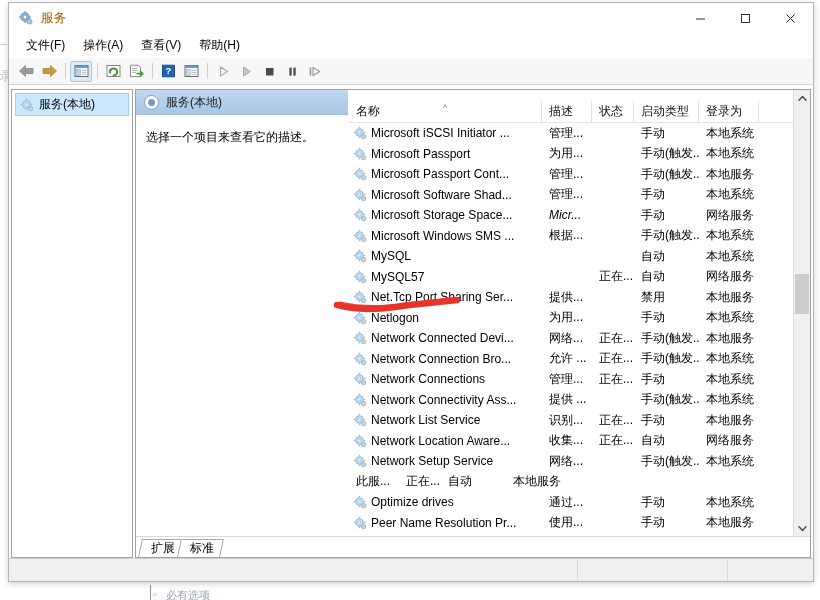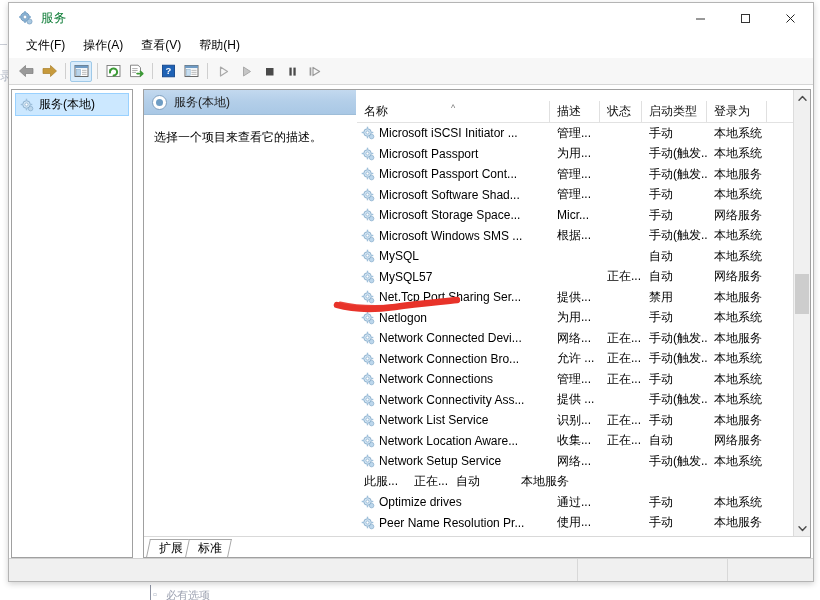--- a/index.html
+++ b/index.html
@@ -51,21 +51,21 @@
     position: relative;
   }
   #title-icon {
     width: 16px; height: 16px;
     margin-left: 9px; margin-right: 7px;
     position: relative;
     flex: 0 0 16px;
   }
   #title-text {
     font-size: 12.5px;
-    color: #15803d;
+    color: #a16207;
     letter-spacing: .3px;
   }
   .wbtns { margin-left: auto; display: flex; height: 30px; }
   .wbtn {
     width: 45px; height: 30px;
     display: flex; align-items: center; justify-content: center;
     color: #222;
   }
 
   
@@ -115,21 +115,20 @@
   }
 
   
   #bodysplit {
     flex: 1 1 auto;
     display: flex;
     min-height: 0;
     background: #ffffff;
     padding: 4px 2px 0 2px;
     box-sizing: border-box;
-    gap: 8px;
   }
 
   
   #treepane {
     width: 122px;
     flex: 0 0 122px;
     border: 1px solid #a0a0a0;
     background: #ffffff;
     box-sizing: border-box;
     overflow: hidden;
@@ -659,21 +658,21 @@
                         <g fill="#9dbfda">
                           <rect x="5.8" y=".7" width="1.4" height="2"></rect>
                           <rect x="5.8" y="10.3" width="1.4" height="2"></rect>
                           <rect x=".7" y="5.8" width="2" height="1.4"></rect>
                           <rect x="10.3" y="5.8" width="2" height="1.4"></rect>
                         </g>
                         <circle cx="10.6" cy="10.6" r="2.3" fill="#bcd7ec" stroke="#7ea4c4" stroke-width=".6"></circle>
                       </svg></span>
                     <span>Microsoft Storage Space...</span>
                   </div>
-                  <div class="cell" style="width: 50px; flex: 0 0 50px;">Micr...</div>
+                  <div class="cell" style="width: 50px; flex: 0 0 50px; font-style: italic;">Micr...</div>
                   <div class="cell" style="width: 42px; flex: 0 0 42px;"></div>
                   <div class="cell" style="width: 65px; flex: 0 0 65px;">手动</div>
                   <div class="cell" style="width: 60px; flex: 0 0 60px;">网络服务</div>
                   <div class="cell" style="flex: 1 1 auto;"></div>
                 </div>
                 <div class="row">
                   <div class="cell name" style="width: 193px; flex: 0 0 193px;">
                     <span class="gear"><svg viewBox="0 0 14 14" width="14" height="14">
                         <circle cx="6.5" cy="6.5" r="3.8" fill="#cfe3f3" stroke="#7ea4c4" stroke-width=".8"></circle>
                         <circle cx="6.5" cy="6.5" r="1.5" fill="#ffffff" stroke="#7ea4c4" stroke-width=".6"></circle>

